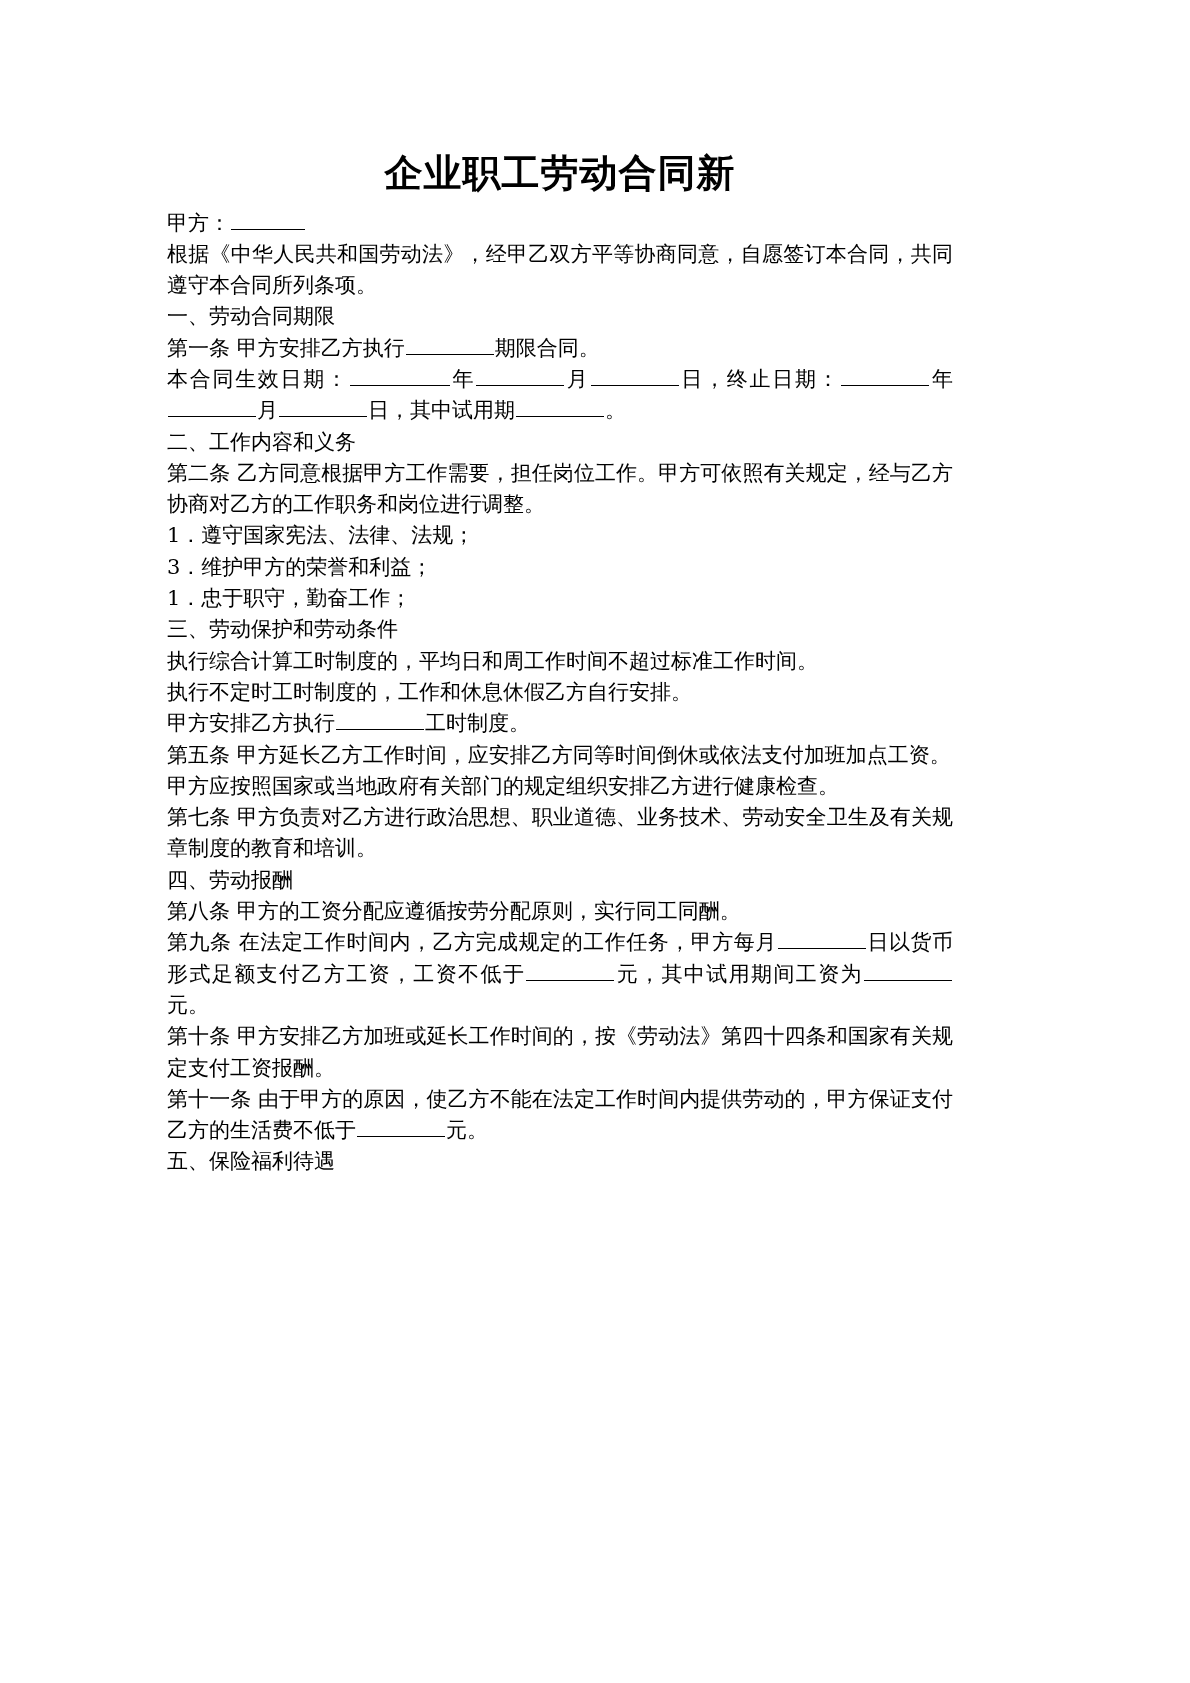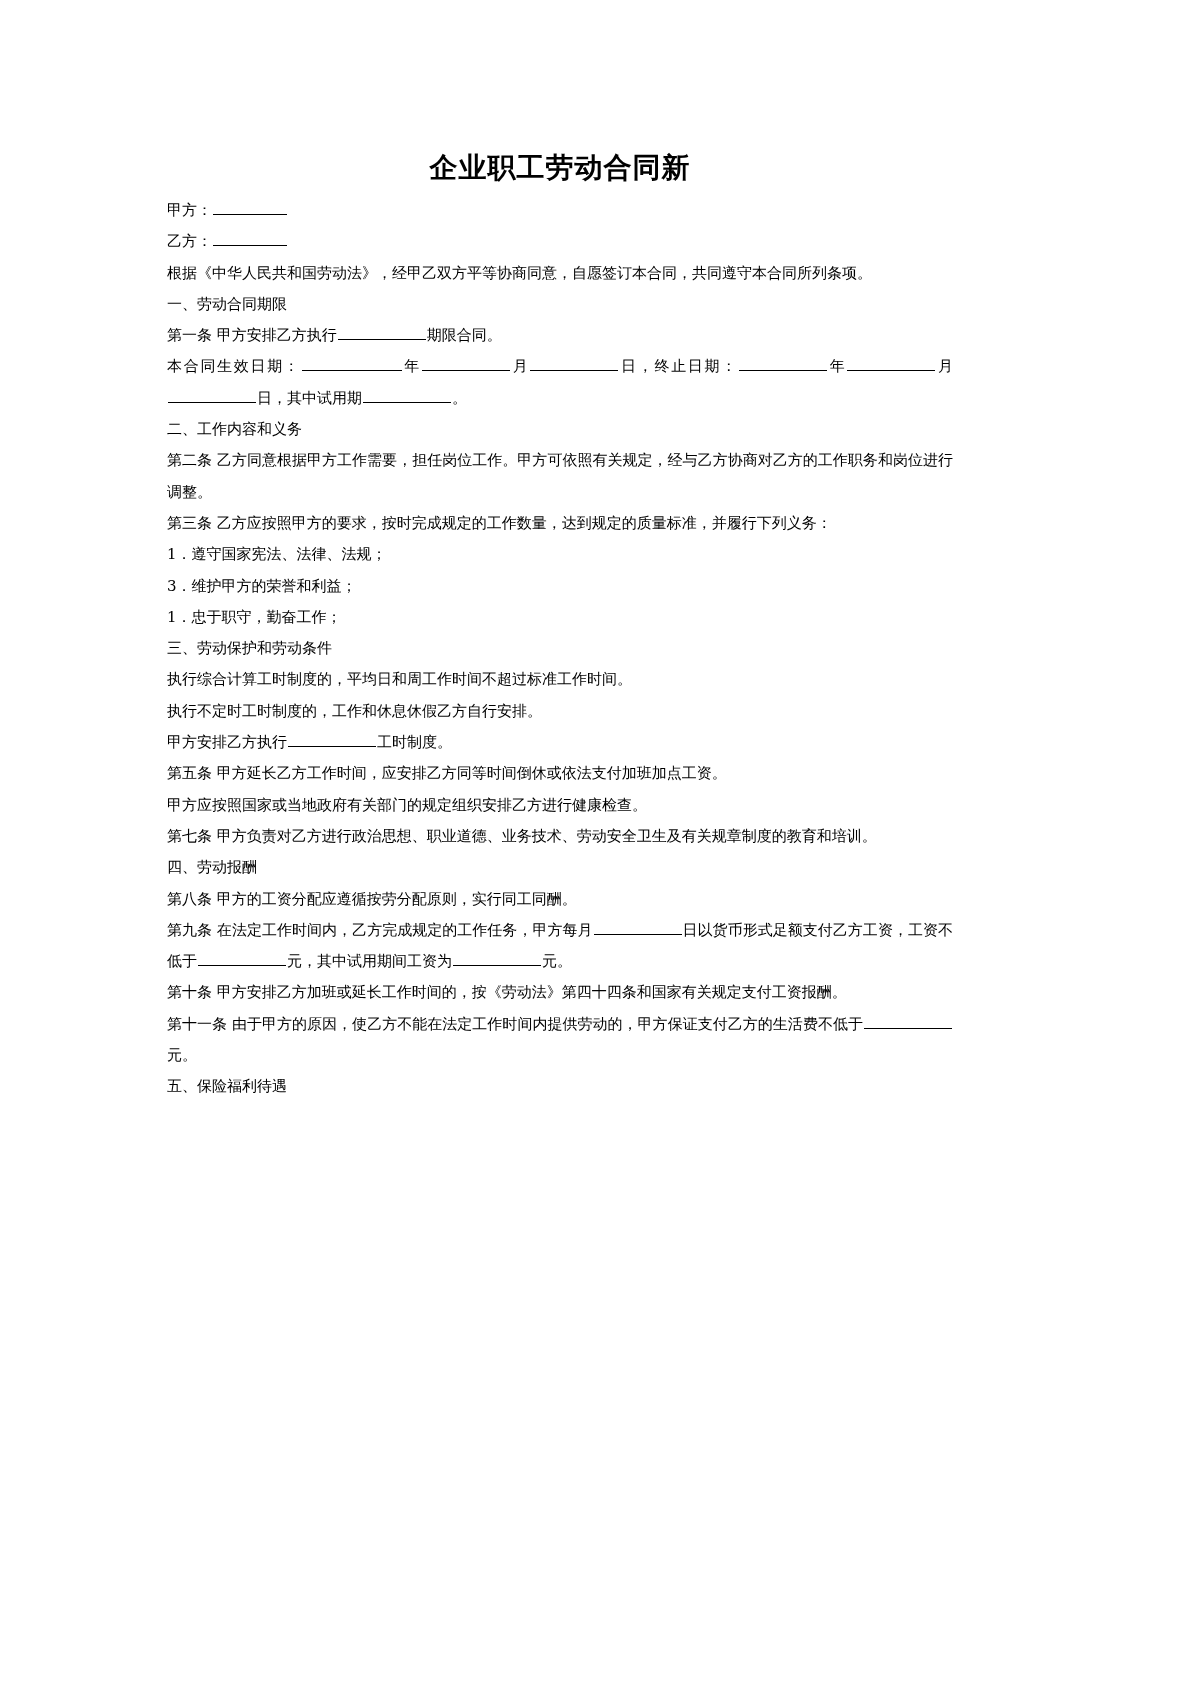--- a/index.html
+++ b/index.html
@@ -22,31 +22,31 @@
     overflow: hidden;
   }
   .content {
     position: absolute;
     left: 167px;
     top: 0;
     width: 786px;
   }
   .doc-title {
     text-align: center;
-    font-size: 28px;
+    font-size: 38px;
     font-weight: bold;
     line-height: 1.25;
     margin: 0;
     padding-top: 150px;
     padding-bottom: 10px;
     letter-spacing: 1px;
     font-family: "DejaVu Sans", "Liberation Sans", sans-serif;
   }
   .body-text {
-    font-size: 15px;
+    font-size: 21px;
     line-height: 31.3px;
     text-align: justify;
     text-justify: inter-ideograph;
     word-break: break-all;
   }
   .line {
     display: block;
     white-space: normal;
   }
   .blank {
@@ -68,35 +68,33 @@
 
 <div class="page">
   <div class="content">
 
     <h1 class="doc-title">企业职工劳动合同新</h1>
 
     <div class="body-text">
 
       <p class="para line"><span>甲方：</span><span class="blank b-md"></span></p>
 
-      <p class="para line"><span>乙方：</span><span class="blank b-md"></span></p>
 
       <p class="para">根据《中华人民共和国劳动法》，经甲乙双方平等协商同意，自愿签订本合同，共同遵守本合同所列条项。</p>
 
       <p class="para">一、劳动合同期限</p>
 
       <p class="para line"><span>第一条 甲方安排乙方执行</span><span class="blank b-lg"></span><span>期限合同。</span></p>
 
       <p class="para"><span>本合同生效日期：</span><span class="blank b-xl"></span><span>年</span><span class="blank b-lg"></span><span>月</span><span class="blank b-lg"></span><span>日，终止日期：</span><span class="blank b-lg"></span><span>年</span><span class="blank b-lg"></span><span>月</span><span class="blank b-lg"></span><span>日，其中试用期</span><span class="blank b-lg"></span><span>。</span></p>
 
       <p class="para">二、工作内容和义务</p>
 
       <p class="para">第二条 乙方同意根据甲方工作需要，担任岗位工作。甲方可依照有关规定，经与乙方协商对乙方的工作职务和岗位进行调整。</p>
 
-      <p class="para">第三条 乙方应按照甲方的要求，按时完成规定的工作数量，达到规定的质量标准，并履行下列义务：</p>
 
       <p class="para">1．遵守国家宪法、法律、法规；</p>
       <p class="para">3．维护甲方的荣誉和利益；</p>
       <p class="para">1．忠于职守，勤奋工作；</p>
 
       <p class="para">三、劳动保护和劳动条件</p>
 
 
       <p class="para">执行综合计算工时制度的，平均日和周工作时间不超过标准工作时间。</p>
 

